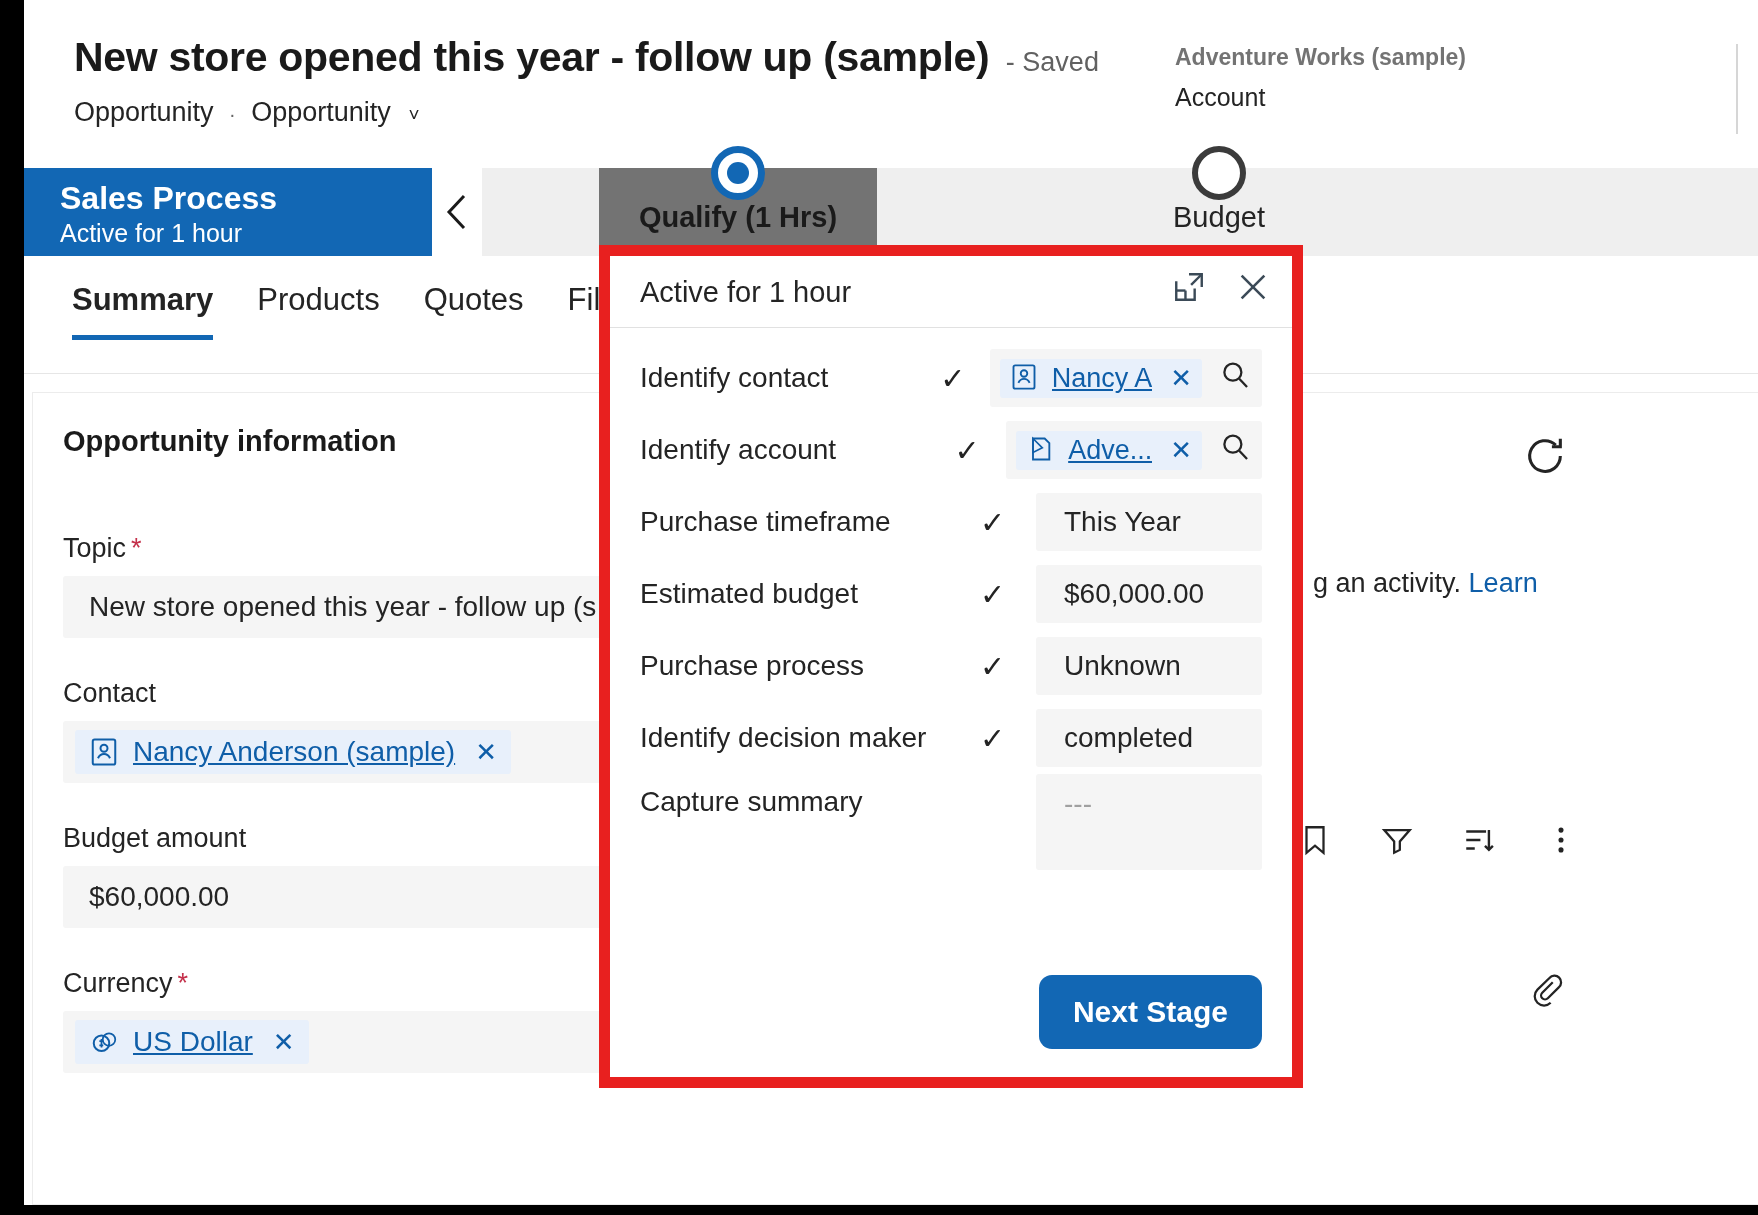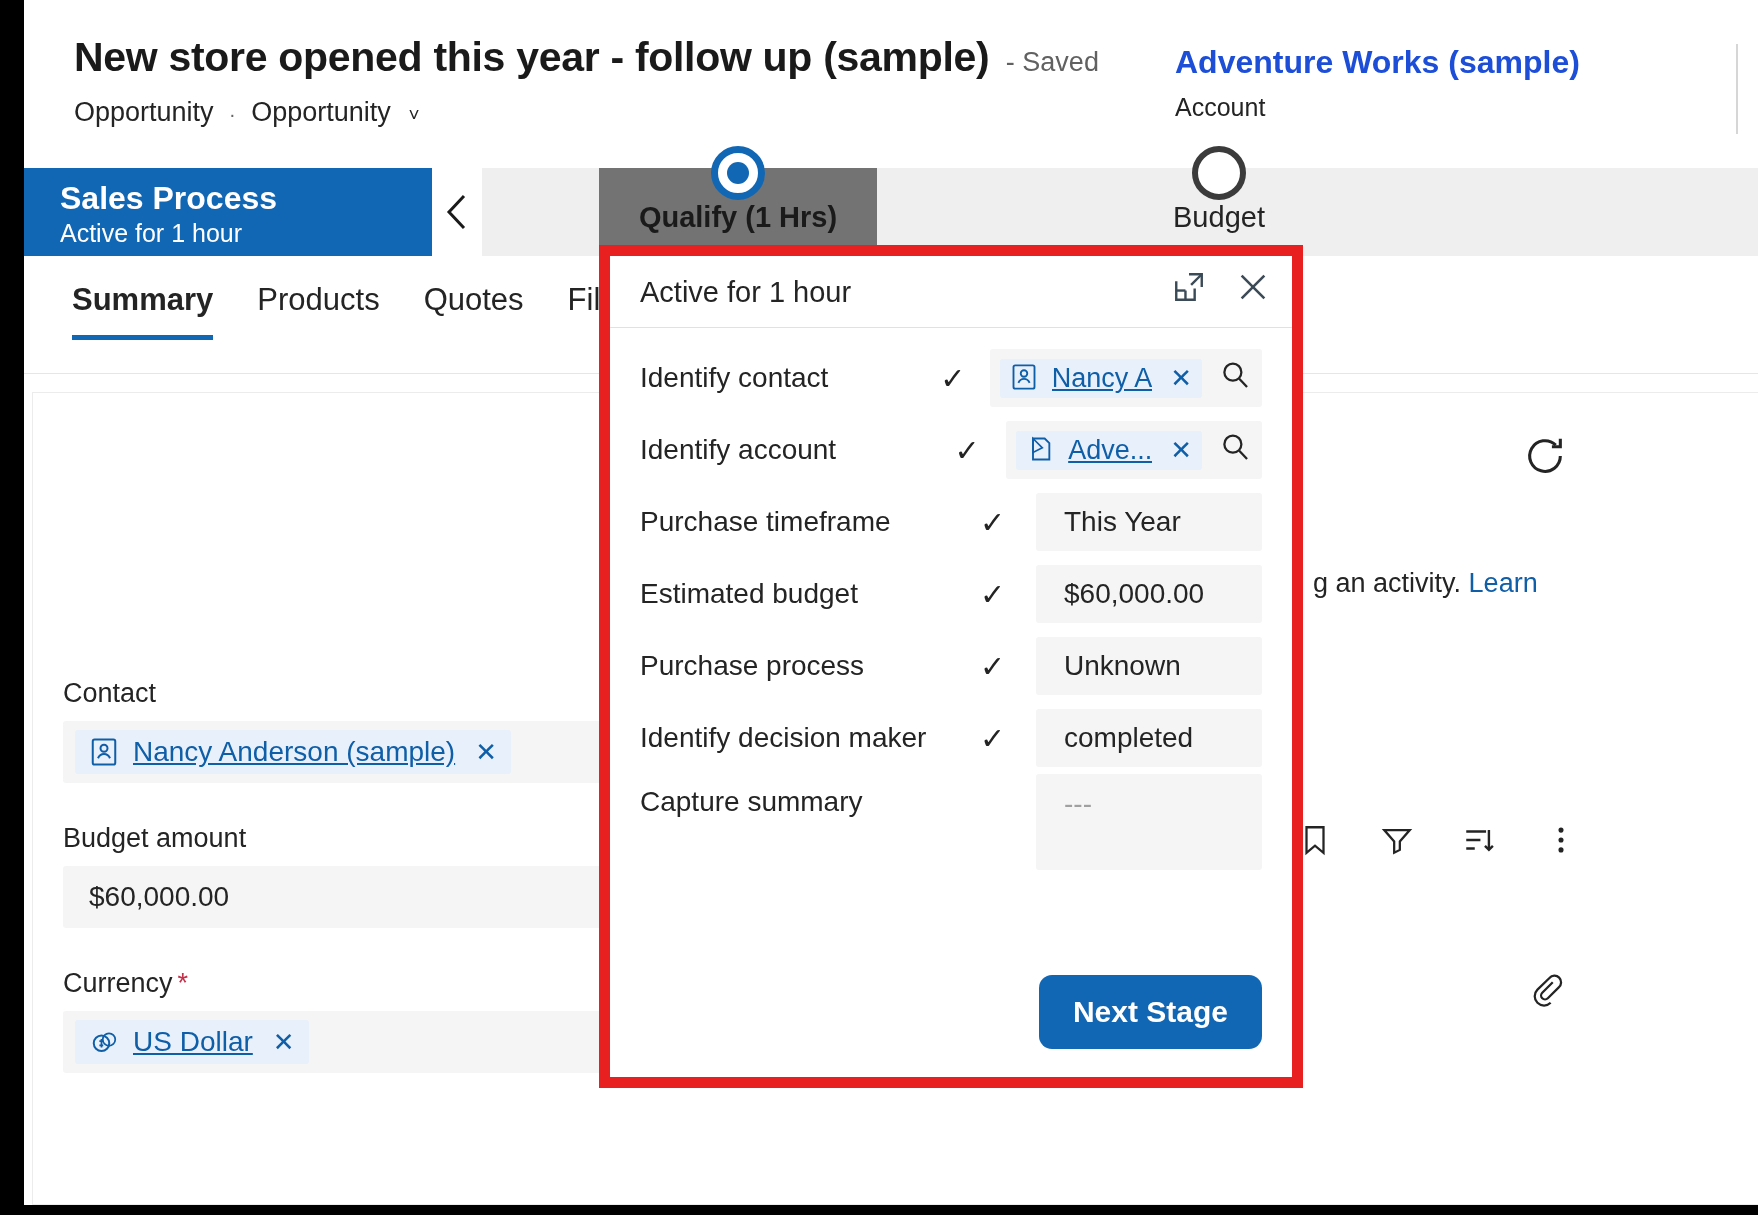--- a/index.html
+++ b/index.html
@@ -32,21 +32,21 @@
   .rec-saved {
     font-size: 27px; color: #616161; display: inline-block;
     margin-left: 12px; vertical-align: baseline;
   }
   .hdr-sub { margin-top: 16px; font-size: 27px; color: #242424; }
   .hdr-sub .sep { color: #666; margin: 0 8px; font-size: 20px; }
   .hdr-sub .chev { font-size: 19px; color: #242424; margin-left: 10px; }
   .hdr-sub .crumb { cursor: default; }
 
   .hdr-acct { position: absolute; left: 1151px; top: 44px; }
-  .acct-name { font-size: 32px; color: #1d4ed8; font-weight: 600; }
+  .acct-name { font-size: 23px; color: #737373; font-weight: 600; }
   .acct-label { font-size: 25px; color: #242424; margin-top: 12px; }
 
   .hdr-divider {
     position: absolute; left: 1712px; top: 44px; width: 2px; height: 90px;
     background: #d6d6d6;
   }
   .hdr-est { position: absolute; left: 1741px; top: 44px; width: 60px; }
   .est-dash { font-size: 29px; color: #242424; font-weight: 600; white-space: nowrap;}
   .est-label { font-size: 25px; color: #242424; margin-top: 12px; white-space: nowrap; }
 
@@ -254,21 +254,30 @@
       <div class="tab">
         <span>Quotes</span>
       </div>
       <div class="tab">
         <span>Fil</span>
       </div>
     </div>
   </div>
 
   <div class="body">
-
+    <div class="sec-title">Opportunity information</div>
+
+    <div class="field" style="top:140px;">
+      <div class="field-label">
+        <span>Topic</span><span class="req">*</span>
+      </div>
+      <div class="field-box">
+        <span>New store opened this year - follow up (s</span>
+      </div>
+    </div>
 
     <div class="field" style="top:285px;">
       <div class="field-label">Contact</div>
       <div class="field-box lookup">
         <span class="chip">
           <span class="ic">
             <svg width="30" height="30" viewBox="0 0 24 24">
                 <rect x="3" y="2" width="18" height="20" rx="1.5" fill="none" stroke="#0f5ea8" stroke-width="1.6"></rect>
                 <circle cx="12" cy="9" r="2.8" fill="none" stroke="#0f5ea8" stroke-width="1.6"></circle>
                 <path d="M7.2 17c1-2.4 2.8-3.4 4.8-3.4S15.8 14.6 16.8 17" fill="none" stroke="#0f5ea8" stroke-width="1.6"></path>

